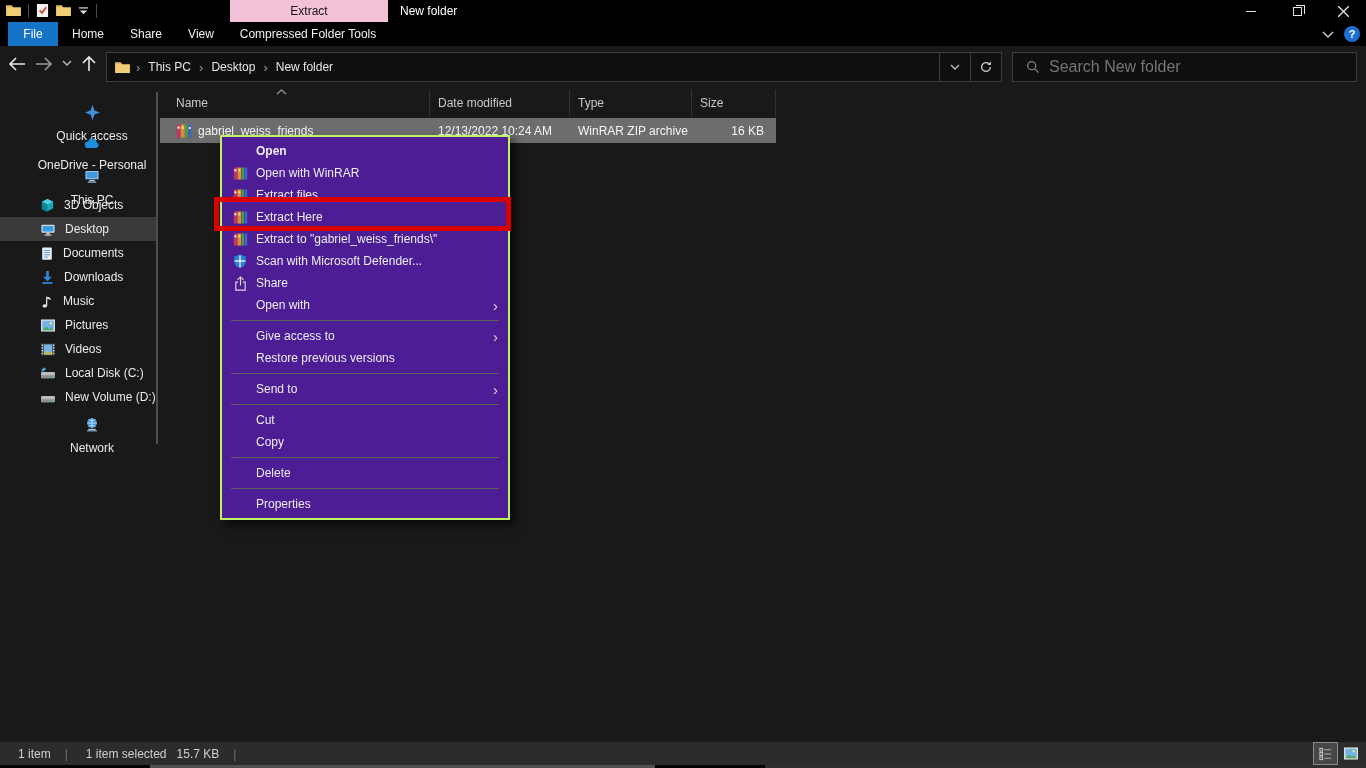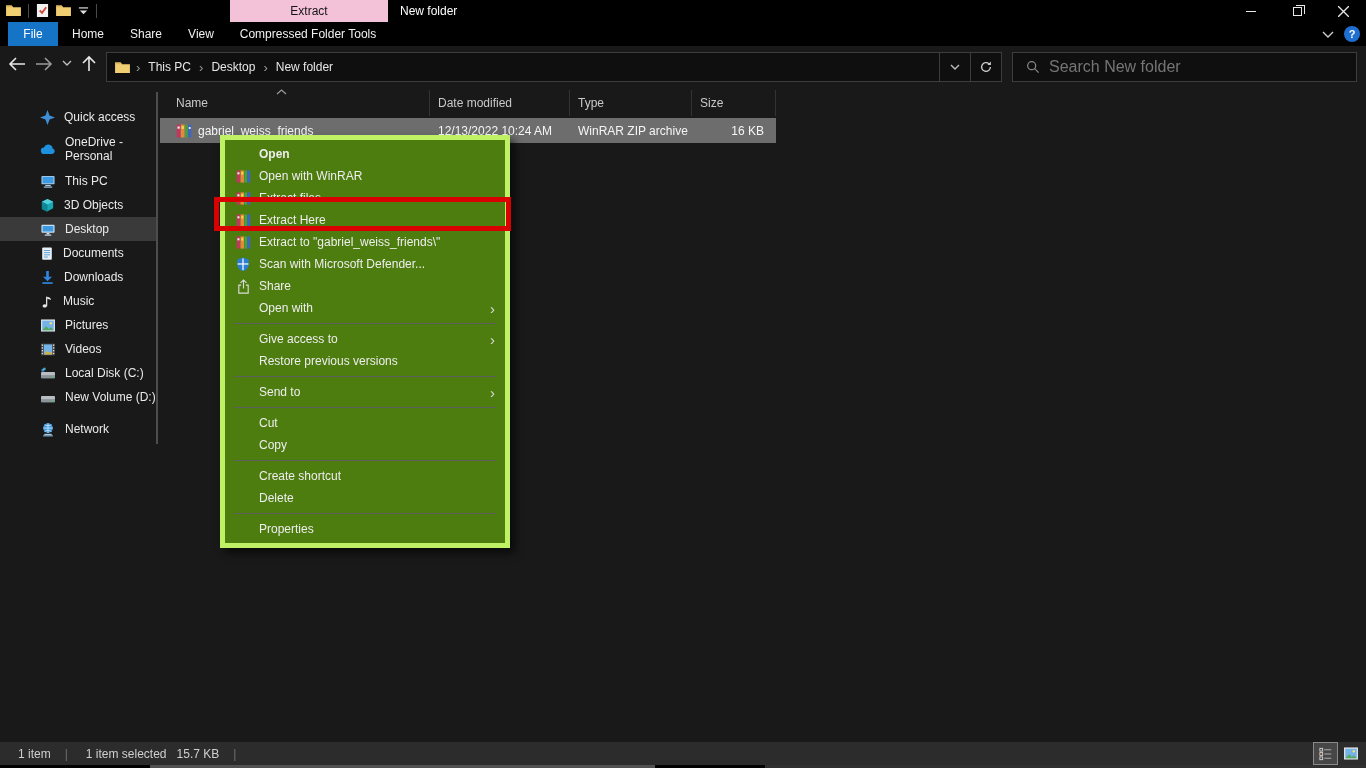--- a/index.html
+++ b/index.html
@@ -47,21 +47,21 @@
                border-left:1px solid #3d3d3d; }
   .search-box { position:absolute; left:1012px; top:6px; width:345px; height:30px;
                 border:1px solid #3d3d3d; background:#0f0f0f; display:flex; align-items:center;
                 gap:9px; padding-left:13px; }
   .search-box input { background:transparent; border:none; outline:none; color:#7d7d7d;
                       font-family:inherit; font-size:16px; width:270px; }
 
   
   .sidebar { position:absolute; top:88px; left:0; width:158px; height:654px; background:#191919; }
   .side-item { height:24px; display:flex; align-items:center; gap:9px; color:#eaeaea; }
-  .side-item.lvl0 { padding-left:40px; }
+  .side-item.lvl0 { padding-left:26px;flex-direction:column; }
   .side-item.lvl1 { padding-left:40px; }
   .side-item.sel { background:#3a3a3a; }
   .gap8 { margin-top:8px; }
   .side-pad { height:17px; }
   .side-scrollbar { position:absolute; left:156px; top:92px; width:2px; height:352px; background:#4d4d4d; }
 
   
   .main { position:absolute; top:88px; left:158px; width:1208px; height:654px; background:#191919; }
   .col-headers { position:absolute; top:2px; left:0; height:26px; display:flex; color:#c9c9c9; }
   .colh { display:flex; align-items:center; padding-left:8px; border-right:1px solid #333; position:relative; }
@@ -69,22 +69,22 @@
   .colh.date { width:140px; } .colh.type { width:122px; } .colh.size { width:84px; }
   .sort-caret { position:absolute; left:118px; top:-1px; }
   .file-row { position:absolute; top:30px; left:2px; width:616px; height:25px; background:#6d6d6d;
               display:flex; align-items:center; color:#f5f5f5; }
   .cell-name { width:270px; display:flex; align-items:center; gap:6px; padding-left:16px; }
   .cell-date { width:140px; padding-left:8px; }
   .cell-type { width:122px; padding-left:8px; }
   .cell-size { width:84px; text-align:right; padding-right:12px; }
 
   
-  .ctx-menu { position:absolute; left:220px; top:135px; width:290px; background:#4d7c0f;
-              border:5px solid #bef264; box-shadow:5px 5px 8px rgba(0,0,0,.6); padding:3px 0;
+  .ctx-menu { position:absolute; left:220px; top:135px; width:290px; background:#4c1d95;
+              border:2px solid #bef264; box-shadow:5px 5px 8px rgba(0,0,0,.6); padding:3px 0;
               z-index:50; }
   .mi { height:22px; display:flex; align-items:center; padding:0 10px; color:#eeeeee; position:relative; }
   .mi .micon { width:16px; margin-right:8px; display:flex; justify-content:center; }
   .mi.noicon { padding-left:34px; }
   .mi.bold { font-weight:bold; }
   .mi .subarrow { position:absolute; right:10px; color:#dcdcdc; font-size:15px; }
   .msep { height:1px; background:#5f5f5f; margin:4px 9px; }
 
   .red-annot { position:absolute; left:214px; top:197px; width:297px; height:34px;
                border:5px solid #d90000; z-index:60; }
@@ -542,23 +542,20 @@
   <div class="mi noicon">
       <span>Cut</span>
     </div>
   <div class="mi noicon">
       <span>Copy</span>
     </div>
 
   <div class="msep"></div>
 
   <div class="mi noicon">
-      <span>Create shortcut</span>
-    </div>
-  <div class="mi noicon">
       <span>Delete</span>
     </div>
 
   <div class="msep"></div>
 
   <div class="mi noicon">
       <span>Properties</span>
     </div>
 </div>
 

